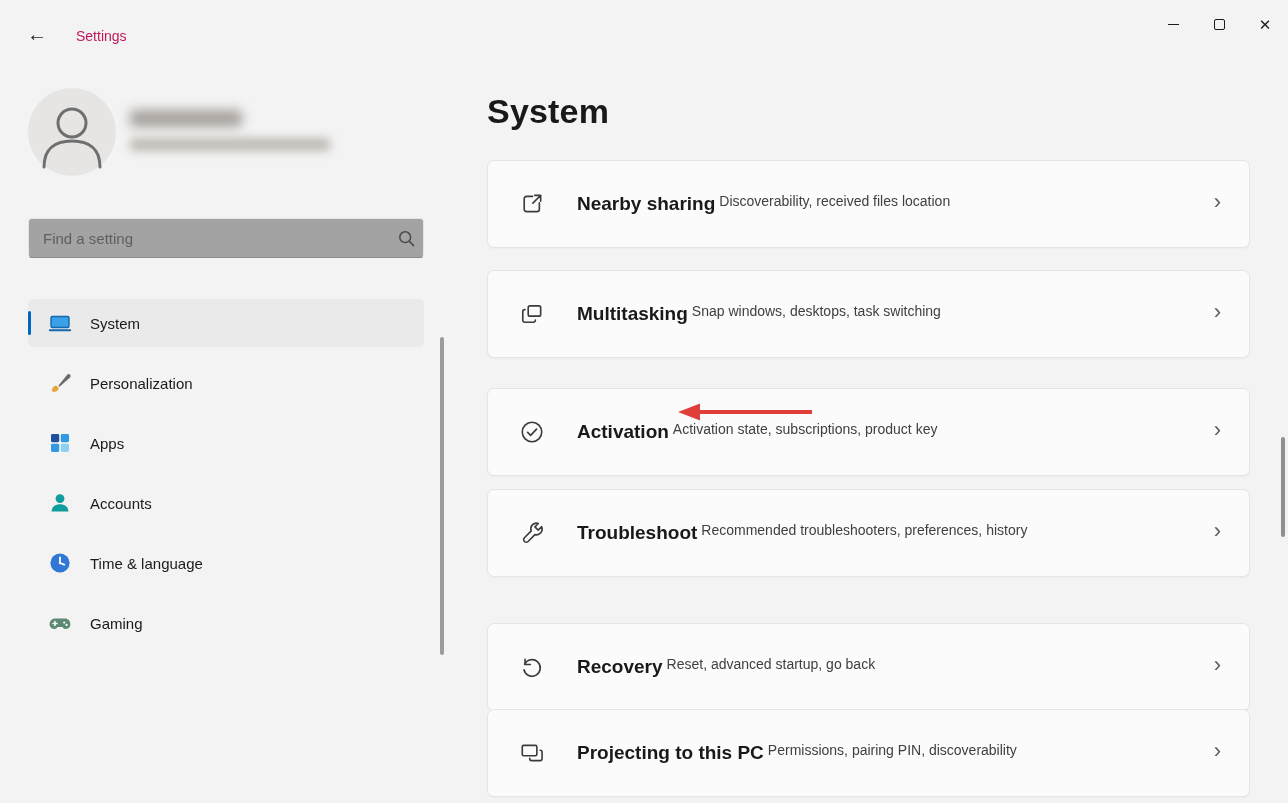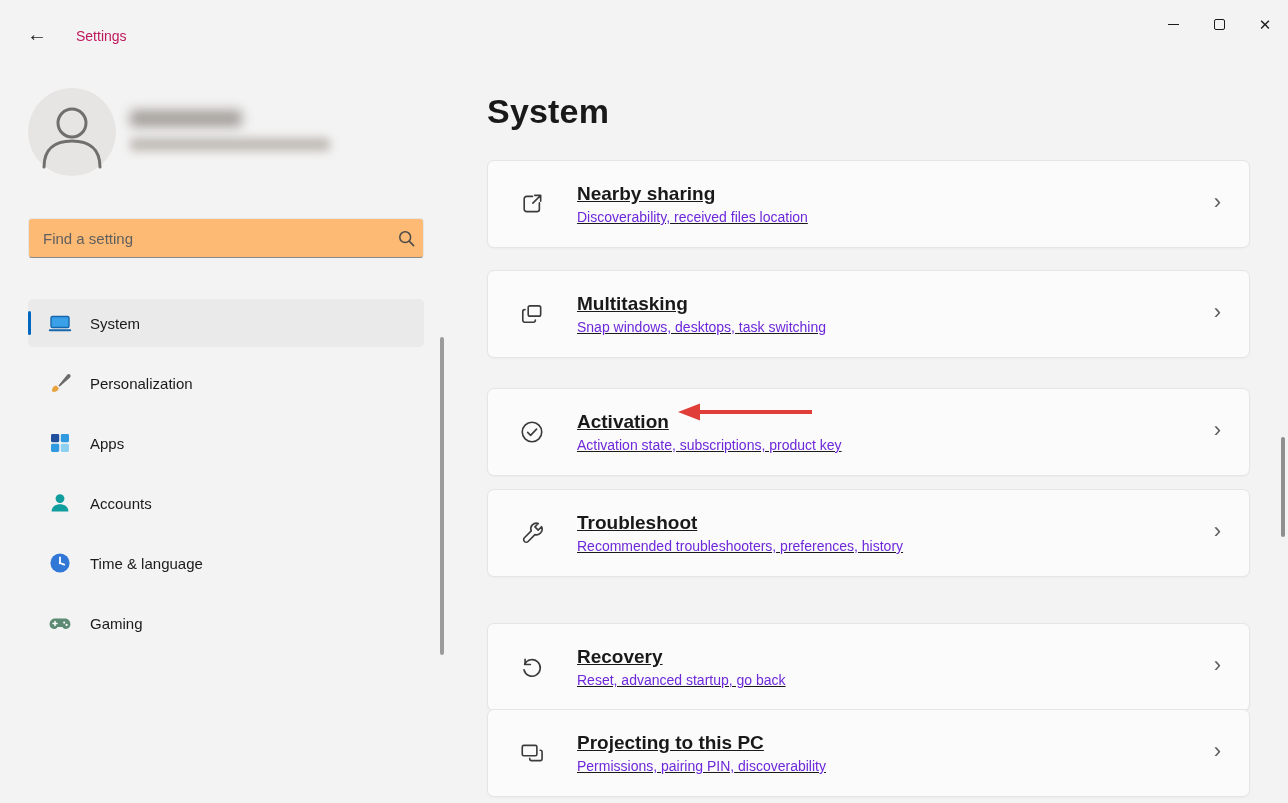--- a/index.html
+++ b/index.html
@@ -19,21 +19,21 @@
   .glyph-close { font-size:15px; color:#1b1b1b; line-height:1; }
 
   
   .profile { position:absolute; left:28px; top:88px; width:340px; height:88px; cursor:pointer; }
   .avatar { position:absolute; left:0; top:0; width:88px; height:88px; border-radius:50%; background:#e7e5e4; display:grid; place-items:center; }
   .blur-line1 { position:absolute; left:102px; top:22px; width:112px; height:17px; background:#98928d; border-radius:4px;
                 filter:blur(6px); opacity:.85; }
   .blur-line2 { position:absolute; left:102px; top:50px; width:200px; height:13px; background:#b6b0a9; border-radius:4px;
                 filter:blur(5px); opacity:.85; }
 
-  .searchbox { position:absolute; left:28px; top:218px; width:396px; height:40px; background:#fdba74;
+  .searchbox { position:absolute; left:28px; top:218px; width:396px; height:40px; background:#a3a3a3;
                border:1px solid #e5e5e5; border-bottom-color:#8a8a8a; border-radius:4px; display:flex; align-items:center; }
   .searchbox input { flex:1; height:100%; border:none; outline:none; background:transparent; padding:0 14px;
                      font-size:15px; font-family:inherit; color:#1b1b1b; }
   .searchbox input::placeholder { color:#5f5f5f; opacity:1; }
   .search-icon { width:34px; display:grid; place-items:center; }
 
   .nav { position:absolute; left:28px; top:299px; width:396px; }
   .nav-item { position:relative; width:396px; height:48px; margin-bottom:12px; border-radius:5px;
               display:flex; align-items:center; padding-left:20px; gap:18px; cursor:pointer; }
   .nav-item.selected { background:#eaeaea; }
@@ -42,23 +42,23 @@
   .nav-icon { width:24px; height:24px; flex:0 0 24px; }
 
   .side-scrollbar { position:absolute; left:440px; top:337px; width:4px; height:318px; background:#9b9b9b; border-radius:2px; cursor:pointer; }
   .page-scrollbar { position:absolute; left:1281px; top:437px; width:4px; height:100px; background:#8f8f8f; border-radius:2px; cursor:pointer; }
 
   
   .page-title { position:absolute; left:487px; top:92px; font-size:34px; font-weight:700; letter-spacing:.2px; color:#191919; }
   .card { position:absolute; left:487px; width:763px; height:88px; background:#fbfbfb; border:1px solid #e5e5e5;
           border-radius:7px; display:flex; align-items:center; cursor:pointer; box-shadow:0 1px 2px rgba(0,0,0,.03); }
   .card-icon { width:26px; height:26px; margin-left:31px; flex:0 0 26px; }
-  .card-text { margin-left:32px; display:flex; flex-direction:column; gap:4px;text-decoration:underline; }
+  .card-text { margin-left:32px; display:flex; flex-direction:row; gap:4px; }
   .card-title { font-size:19px; font-weight:600; color:#191919; }
-  .card-sub { font-size:14px; color:#6d28d9; }
+  .card-sub { font-size:14px; color:#404040; }
   .card-chevron { position:absolute; right:28px; top:50%; transform:translateY(-58%); font-size:22px; color:#5f5f5f; }
 
   .red-arrow { position:absolute; left:676px; top:400px; pointer-events:none; }
 </style>
 </head>
 <body>
 
 <div class="window">
 
   <div class="titlebar">

